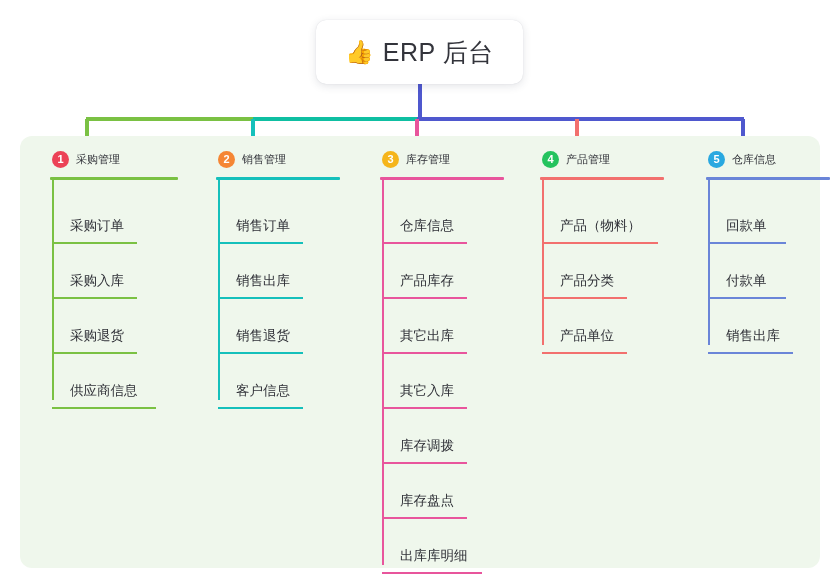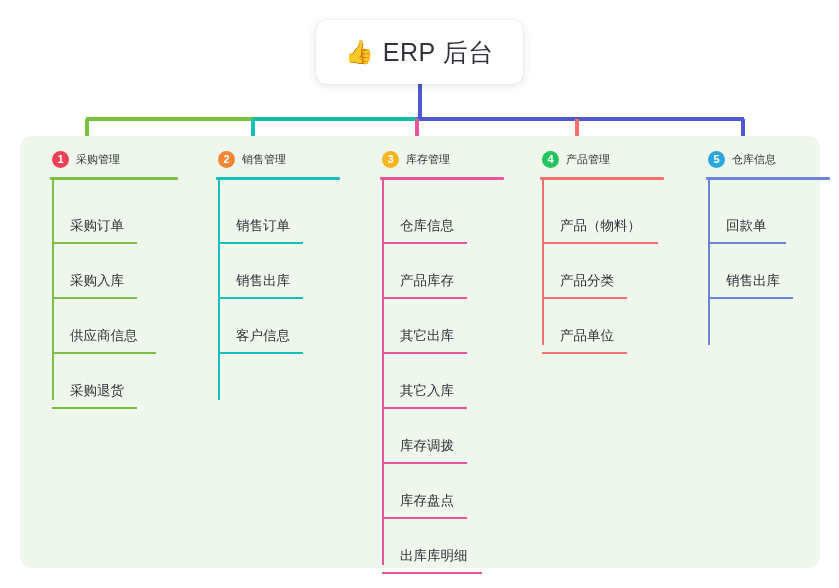--- a/index.html
+++ b/index.html
@@ -166,46 +166,50 @@
           <div class="stem" style="background: rgb(122, 193, 67); height: 220px;"></div>
           <div class="item">
             <span class="item-label">采购订单</span>
             <div class="item-rule" style="background: rgb(122, 193, 67); width: 85px;"></div>
           </div>
           <div class="item">
             <span class="item-label">采购入库</span>
             <div class="item-rule" style="background: rgb(122, 193, 67); width: 85px;"></div>
           </div>
           <div class="item">
+            <span class="item-label">采购退货</span>
+            <div class="item-rule" style="background: rgb(122, 193, 67); width: 85px;"></div>
+          </div>
+          <div class="item">
             <span class="item-label">供应商信息</span>
             <div class="item-rule" style="background: rgb(122, 193, 67); width: 104px;"></div>
           </div>
-          <div class="item">
-            <span class="item-label">采购退货</span>
-            <div class="item-rule" style="background: rgb(122, 193, 67); width: 85px;"></div>
-          </div>
         </div>
       </div>
       <div class="column" style="left: 200px; top: 146px; width: 160px;">
         <div class="col-head">
           <span class="badge" style="background: rgb(245, 134, 52);">2</span>
           <span class="col-title">销售管理</span>
         </div>
         <div class="head-rule" style="background: rgb(21, 192, 187); width: 124px; margin-left: 16px;"></div>
         <div class="items">
           <div class="stem" style="background: rgb(21, 192, 187); height: 220px;"></div>
           <div class="item">
             <span class="item-label">销售订单</span>
             <div class="item-rule" style="background: rgb(21, 192, 187); width: 85px;"></div>
           </div>
           <div class="item">
             <span class="item-label">销售出库</span>
             <div class="item-rule" style="background: rgb(21, 192, 187); width: 85px;"></div>
           </div>
           <div class="item">
+            <span class="item-label">销售退货</span>
+            <div class="item-rule" style="background: rgb(21, 192, 187); width: 85px;"></div>
+          </div>
+          <div class="item">
             <span class="item-label">客户信息</span>
             <div class="item-rule" style="background: rgb(21, 192, 187); width: 85px;"></div>
           </div>
         </div>
       </div>
       <div class="column" style="left: 364px; top: 146px; width: 170px;">
         <div class="col-head">
           <span class="badge" style="background: rgb(245, 181, 27);">3</span>
           <span class="col-title">库存管理</span>
         </div>
@@ -270,20 +274,24 @@
           <span class="col-title">仓库信息</span>
         </div>
         <div class="head-rule" style="background: rgb(106, 133, 216); width: 124px; margin-left: 16px;"></div>
         <div class="items">
           <div class="stem" style="background: rgb(106, 133, 216); height: 165px;"></div>
           <div class="item">
             <span class="item-label">回款单</span>
             <div class="item-rule" style="background: rgb(106, 133, 216); width: 78px;"></div>
           </div>
           <div class="item">
+            <span class="item-label">付款单</span>
+            <div class="item-rule" style="background: rgb(106, 133, 216); width: 78px;"></div>
+          </div>
+          <div class="item">
             <span class="item-label">销售出库</span>
             <div class="item-rule" style="background: rgb(106, 133, 216); width: 85px;"></div>
           </div>
         </div>
       </div>
     </div>
 
 </div>
 
 </body></html>

